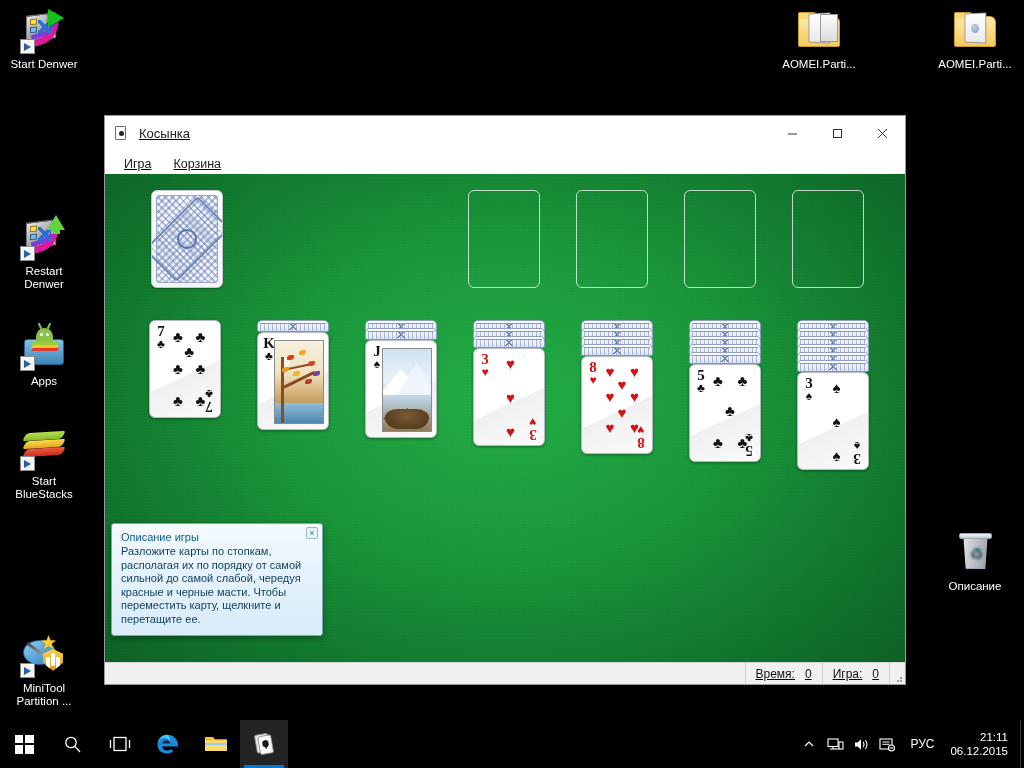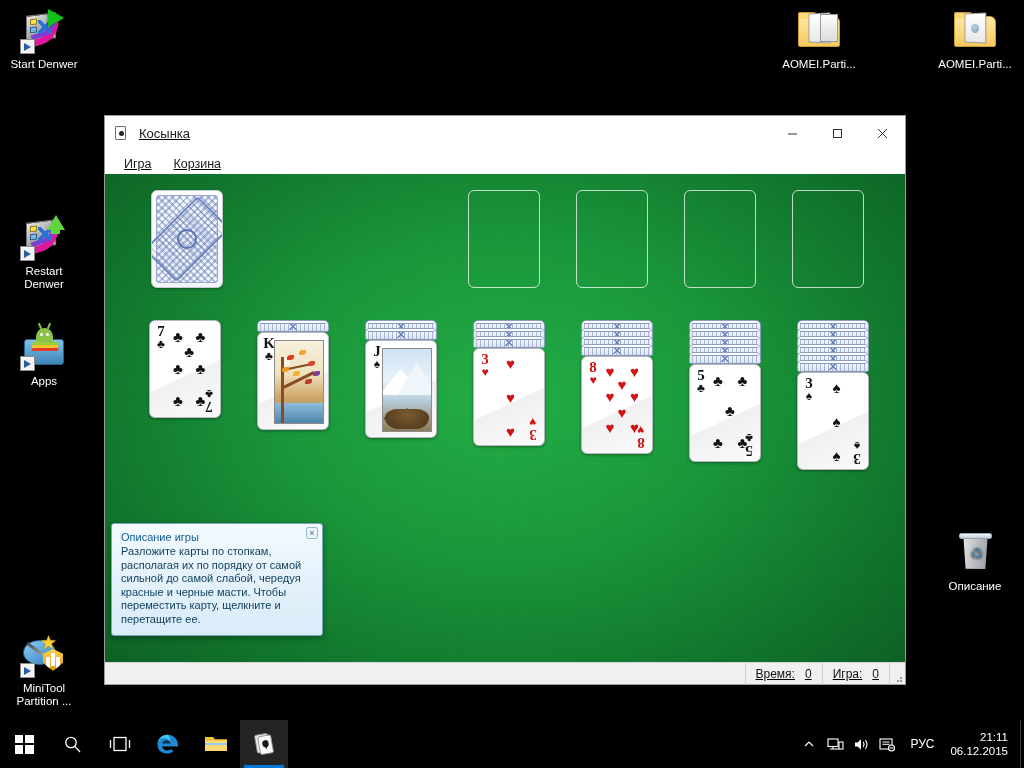--- a/index.html
+++ b/index.html
@@ -473,20 +473,30 @@
         <div class="swoosh2"></div>
       <div class="blue-x"></div>
         <div class="uparr"></div>
         <div class="uparr2"></div>
       <div class="shortcut-badge"></div>
     </div>
     <span class="lbl">Restart
 Denwer</span>
   </div>
 
+  <div class="desk-icon" style="left:4px;top:423px;">
+    <div class="glyph ico-bluestacks">
+      <div class="layer l1"></div>
+        <div class="layer l2"></div>
+        <div class="layer l3"></div>
+      <div class="shortcut-badge"></div>
+    </div>
+    <span class="lbl">Start
+BlueStacks</span>
+  </div>
 
 
   <div class="desk-icon" style="left:4px;top:630px;">
     <div class="glyph ico-minitool">
       <div class="disc"></div>
         <div class="wand"></div>
         <div class="star">★</div>
         <div class="shield2"></div>
       <div class="shortcut-badge"></div>
     </div>

